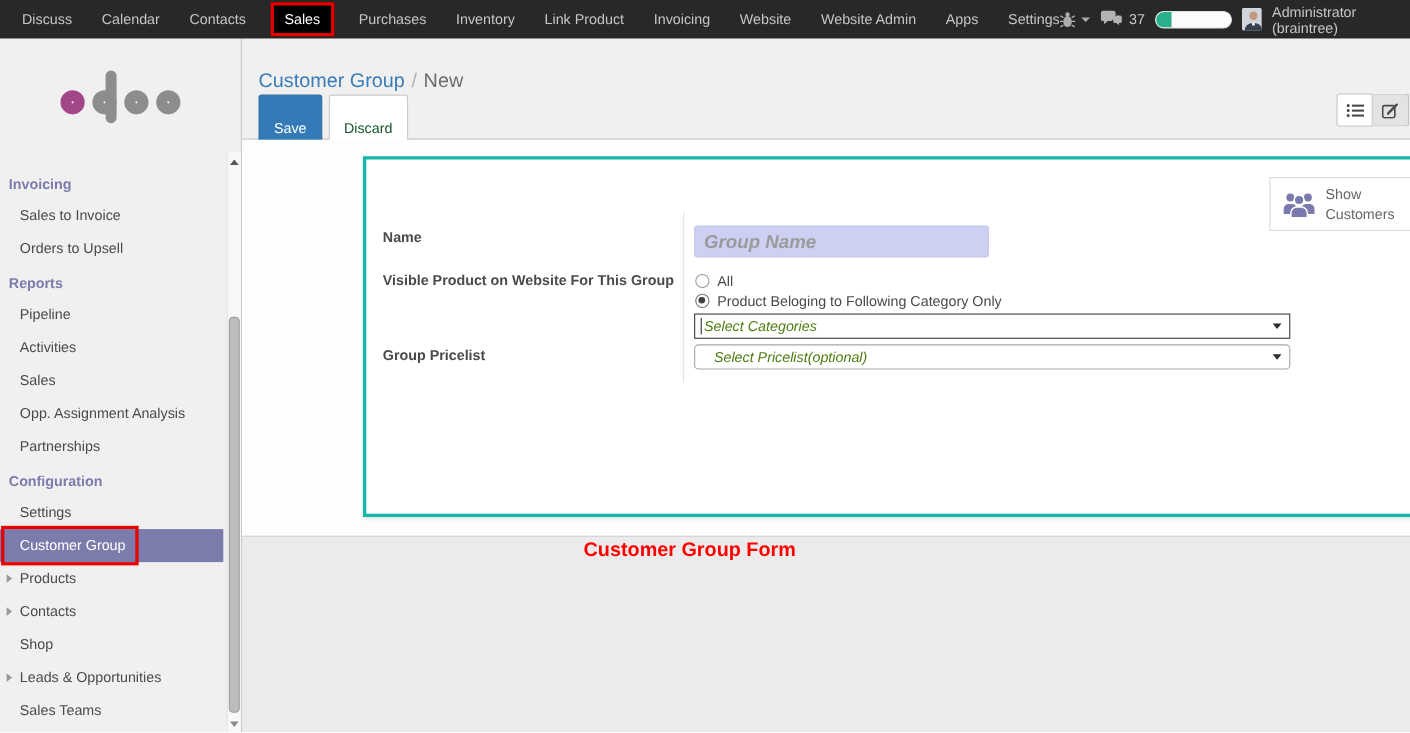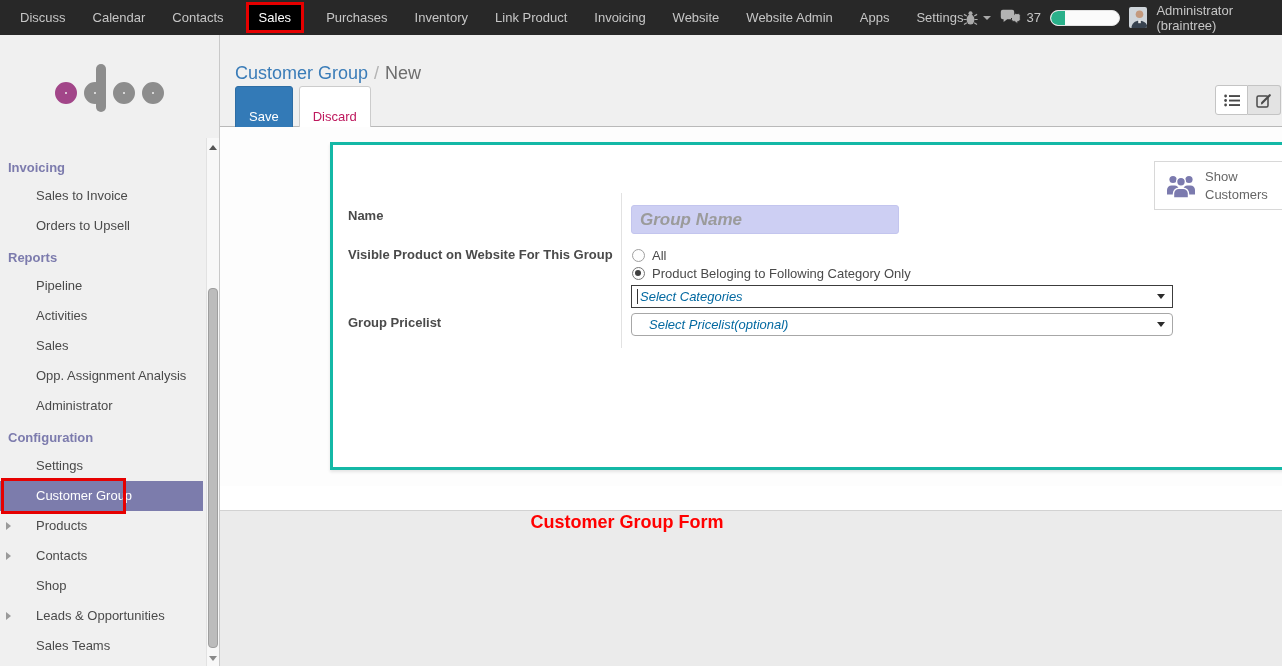--- a/index.html
+++ b/index.html
@@ -24,40 +24,40 @@
   
   .sidebar { position:absolute; top:35px; left:0; bottom:0; width:220px; background:#f0f0f0; border-right:1px solid #c9c9c9; z-index:20; }
   .logo { height:102px; display:flex; align-items:center; justify-content:center; padding-top:14px; }
   .logo-letters { display:flex; align-items:flex-end; gap:7px; }
   .ring { width:22px; height:22px; border:10px solid #8d8d8d; border-radius:50%; }
   .ring.magenta { border-color:#a24689; }
   .ring.d { position:relative; }
   .ring.d::after { content:""; position:absolute; top:-28px; right:-10px; width:10px; height:48px; background:#8d8d8d; border-radius:5px; }
   .menu { padding-top:14px; padding-right:16px; font-size:13px; }
   .side-header { color:#7c7bad; font-weight:bold; padding:9px 8px 6px 8px; }
-  .side-item { padding:7px 0 8px 36px; color:#4a4a4a; position:relative; cursor:pointer; }
+  .side-item { padding:7px 0 8px 18px; color:#4a4a4a; position:relative; cursor:pointer; }
   .side-item.expandable::before { content:""; position:absolute; left:6px; top:11px; width:0; height:0; border-left:5px solid #9a9a9a; border-top:4px solid transparent; border-bottom:4px solid transparent; }
   .side-item.selected { background:#7c7cac; color:#fff; }
   .red-box-side { position:absolute; left:1px; top:-3px; width:125px; height:calc(100% + 6px); border:3px solid #e60000; pointer-events:none; }
   .sb-scroll { position:absolute; top:103px; right:0; bottom:0; width:13px; background:#f8f8f8; border-left:1px solid #e2e2e2; }
   .sb-up { position:absolute; top:7px; left:2px; width:0; height:0; border-left:4px solid transparent; border-right:4px solid transparent; border-bottom:5px solid #555; }
   .sb-down { position:absolute; bottom:5px; left:2px; width:0; height:0; border-left:4px solid transparent; border-right:4px solid transparent; border-top:5px solid #8a8a8a; }
   .sb-thumb { position:absolute; top:150px; left:1px; width:10px; height:360px; background:#bcbcbc; border:1px solid #9e9e9e; border-radius:4px; }
 
   
   .main { position:absolute; top:35px; left:220px; right:0; bottom:0; }
   .control-panel { position:relative; height:92px; background:#f0f0f0; border-bottom:1px solid #b9b9b9; }
   .breadcrumb { position:absolute; left:15px; top:28px; font-size:18px; white-space:nowrap; }
   .bc-link { color:#3a7cb8; cursor:pointer; }
   .bc-sep { color:#b3b3b3; padding:0 6px; }
   .bc-current { color:#6d6d6d; }
   .btns { position:absolute; left:15px; top:51px; display:flex; gap:6px; }
   .btn { font-size:13px; padding:22px 13px; border-radius:3px; cursor:pointer; font-family:inherit; }
   .btn-save { background:#337ab7; border:1px solid #2e6da4; color:#fff; }
-  .btn-discard { background:#fff; border:1px solid #ccc; color:#be185d; }
+  .btn-discard { background:#fff; border:1px solid #ccc; color:#14532d; }
   .view-switch { position:absolute; right:1px; top:50px; display:flex; }
   .vs-btn { width:33px; height:30px; border:1px solid #c4c4c4; background:#fff; display:flex; align-items:center; justify-content:center; cursor:pointer; }
   .vs-btn:first-child { border-radius:3px 0 0 3px; }
   .vs-btn:last-child { border-radius:0 3px 3px 0; border-left:none; }
   .vs-btn.active { background:#e3e3e3; }
 
   .content { position:relative; height:359px; background:#fdfdfd; }
   .card { position:absolute; left:110px; top:15px; width:976px; height:328px; background:#fff; border:3px solid #14b8a6; box-shadow:0 2px 3px rgba(0,0,0,0.10); }
 
   .show-customers { position:absolute; top:16px; right:14px; display:flex; align-items:center; gap:9px; border:1px solid #d8d8d8; background:#fff; padding:6px 11px; cursor:pointer; }
@@ -72,28 +72,28 @@
   .name-input { position:absolute; left:298px; top:60px; width:268px; height:29px; background:#cdcff3; border:1px solid #c3c5ee; border-radius:3px; font-family:inherit; font-size:17px; font-weight:bold; font-style:italic; color:#555; padding:12px 8px; outline:none; }
   .name-input::placeholder { color:#9b9b9b; opacity:1; }
 
   .radio-row { position:absolute; left:299px; display:flex; align-items:center; gap:7px; font-size:13px; color:#4a4a4a; cursor:pointer; white-space:nowrap; }
   .radio-row.all { top:103px; }
   .radio-row.cat { top:121px; }
   .radio { width:13px; height:13px; border:1px solid #9f9f9f; border-radius:50%; background:#fdfdfd; position:relative; flex:0 0 auto; }
   .radio.checked { border-color:#777; }
   .radio.checked::after { content:""; position:absolute; left:2.3px; top:2.3px; width:6px; height:6px; border-radius:50%; background:#3f3f3f; }
 
-  .fake-select { position:absolute; left:298px; width:542px; height:23px; background:#fff; display:flex; align-items:center; justify-content:space-between; padding:0 7px 0 5px; font-size:13px; font-style:italic; color:#0369a1; cursor:pointer; }
+  .fake-select { position:absolute; left:298px; width:542px; height:23px; background:#fff; display:flex; align-items:center; justify-content:space-between; padding:0 7px 0 5px; font-size:13px; font-style:italic; color:#4d7c0f; cursor:pointer; }
   .sel-categories { top:140px; border:1px solid #3c3c3c; }
   .sel-pricelist { top:168px; border:1px solid #a7a7a7; border-radius:4px;padding-left:17px; }
   .sel-text-wrap { display:flex; align-items:center; }
   .text-caret { width:1px; height:15px; background:#333; margin-right:2px; }
   .select-caret { width:0; height:0; border-left:4px solid transparent; border-right:4px solid transparent; border-top:5px solid #2b2b2b; }
 
-  .bottom-area { position:absolute; top:452px; left:0; right:0; bottom:0; background:#ebebeb; border-top:1px solid #d2d2d2;margin-top:23px; }
+  .bottom-area { position:absolute; top:452px; left:0; right:0; bottom:0; background:#ebebeb; border-top:1px solid #d2d2d2; }
   .annotation { position:absolute; left:407px; top:1px; transform:translateX(-50%); font-size:18px; font-weight:bold; color:#ff0000; white-space:nowrap; }
 </style>
 </head>
 <body>
 
 <div class="screen">
 
   <header class="topbar">
     <nav class="nav">
       <span class="nav-item">Discuss</span>
@@ -154,21 +154,21 @@
     </div>
     <nav class="menu">
       <div class="side-header">Invoicing</div>
       <div class="side-item">Sales to Invoice</div>
       <div class="side-item">Orders to Upsell</div>
       <div class="side-header">Reports</div>
       <div class="side-item">Pipeline</div>
       <div class="side-item">Activities</div>
       <div class="side-item">Sales</div>
       <div class="side-item">Opp. Assignment Analysis</div>
-      <div class="side-item">Administrator</div>
+      <div class="side-item">Partnerships</div>
       <div class="side-header">Configuration</div>
       <div class="side-item">Settings</div>
       <div class="side-item selected">
         <span>Customer Group</span>
         <span class="red-box-side"></span>
       </div>
       <div class="side-item expandable">Products</div>
       <div class="side-item expandable">Contacts</div>
       <div class="side-item">Shop</div>
       <div class="side-item expandable">Leads &amp; Opportunities</div>

